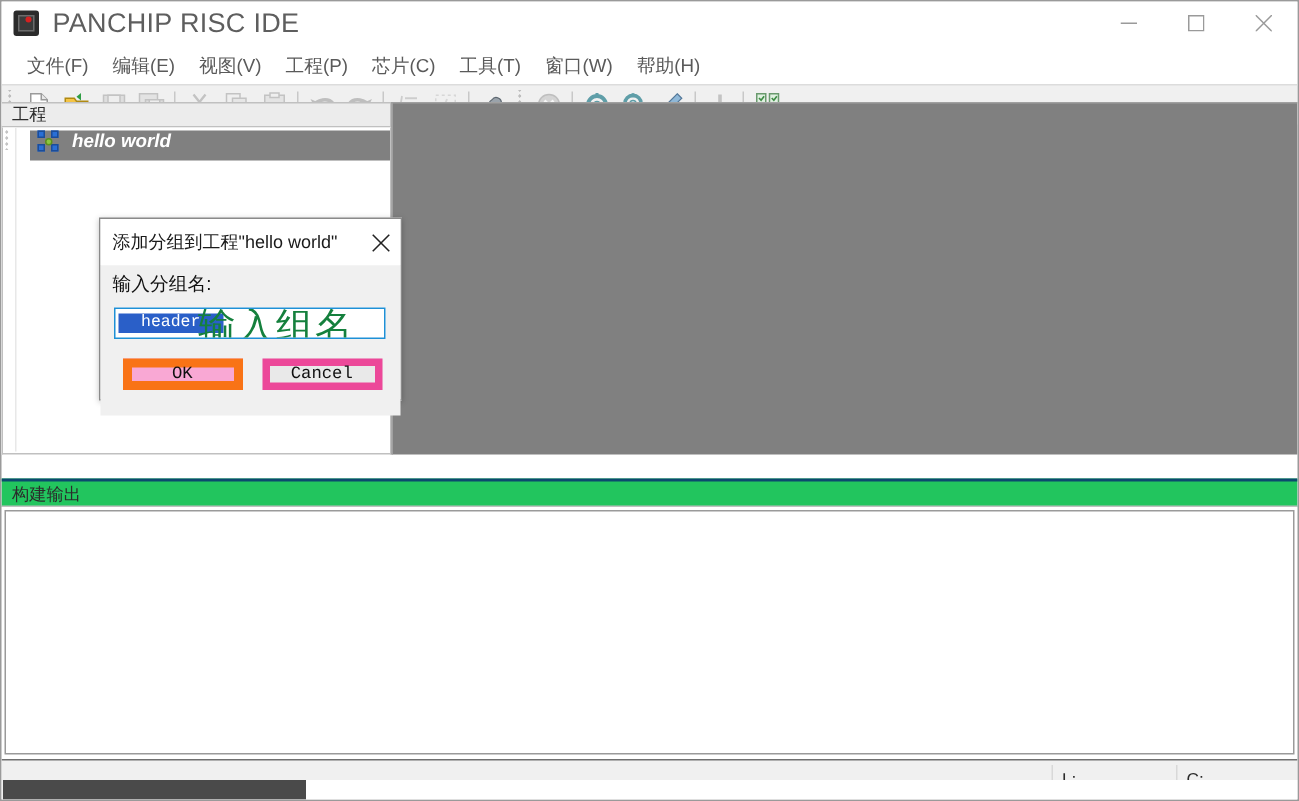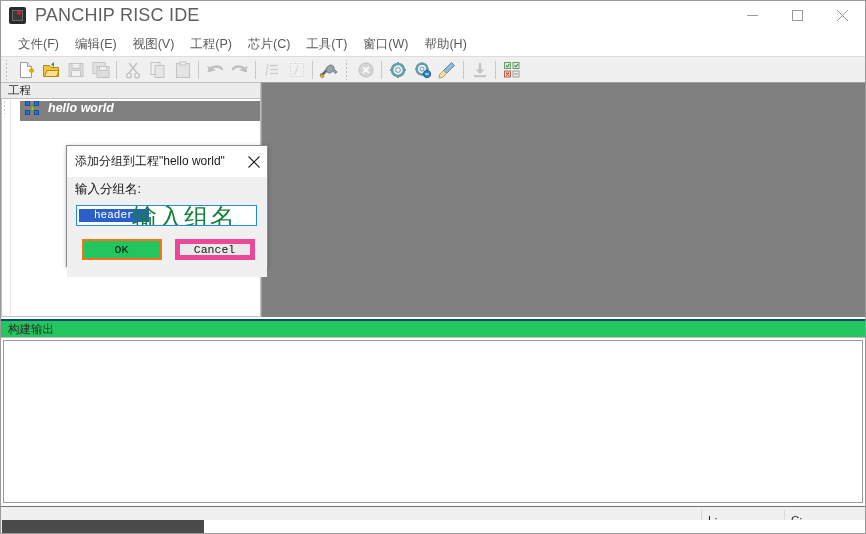--- a/index.html
+++ b/index.html
@@ -109,21 +109,21 @@
   }
   .tb-sep {
     width: 1px; height: 18px;
     background: #c8c8c8;
     margin: 0 3px;
     flex: none;
   }
 
   
   .main {
-    position: absolute; left: 0; top: 81px;
+    position: absolute; left: 0; top: 67px;
     width: 864px; height: 235px;
   }
 
   
   .proj-panel {
     position: absolute; left: 0; top: 0;
     width: 260px; height: 235px;
     background: #ffffff;
     box-sizing: border-box;
   }
@@ -345,22 +345,22 @@
     width: 80px; height: 21px;
     background: #e9e9e9;
     border: 5px solid #ec4899;
     box-sizing: border-box;
     display: flex; align-items: center; justify-content: center;
     font-family: "Liberation Mono", "DejaVu Sans Mono", monospace;
     font-size: 11.5px;
     color: #111;
   }
   .dlg-btn.default {
-    border: 2px solid #f97316;
-    background: #22c55e;
+    border: 6px solid #f97316;
+    background: #f9a8d4;
   }
 </style>
 </head>
 <body>
 
 <div id="app">
 
   <div class="titlebar">
     <div class="app-icon"></div>
     <div class="app-title">PANCHIP RISC IDE</div>

